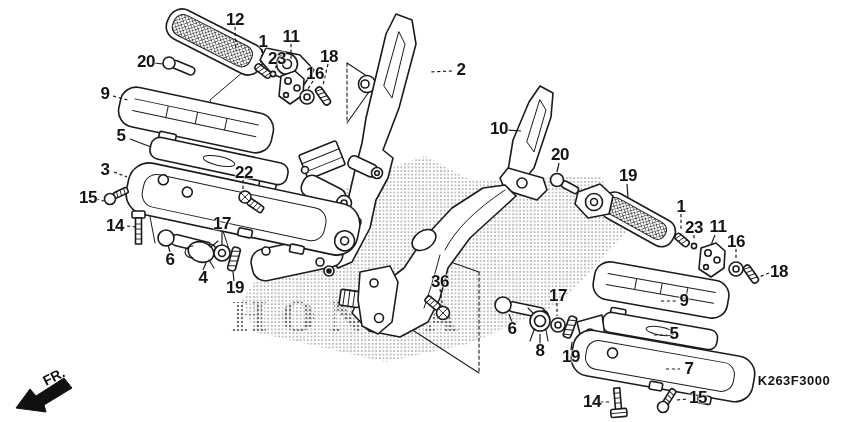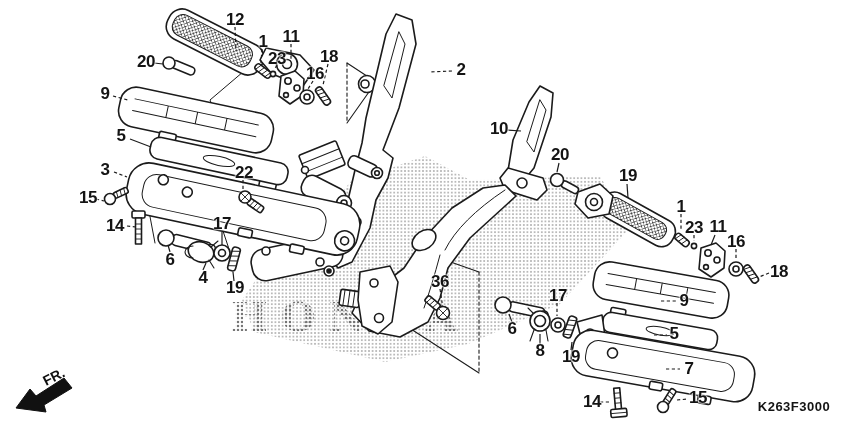--- a/index.html
+++ b/index.html
@@ -8,21 +8,21 @@
     font-family:"Liberation Sans","DejaVu Sans",sans-serif;overflow:hidden;
   }
   #stage svg{position:absolute;left:0;top:0;}
   .callout{
     position:absolute;transform:translate(-50%,-50%);
     font:700 17px "Liberation Sans","DejaVu Sans",sans-serif;color:#141414;
     letter-spacing:-0.5px;white-space:nowrap;
     text-shadow:0 0 2px #fff,0 0 2px #fff,0 0 2px #fff;
   }
   #part-code{
-    position:absolute;left:751px;top:399px;width:86px;text-align:center;
+    position:absolute;left:751px;top:373px;width:86px;text-align:center;
     font:700 13px "Liberation Sans","DejaVu Sans",sans-serif;color:#141414;
     letter-spacing:0.5px;
   }
 </style>
 </head>
 <body>
 
 <div id="stage">
 <svg width="841" height="422" viewBox="0 0 841 422">
   <defs>

